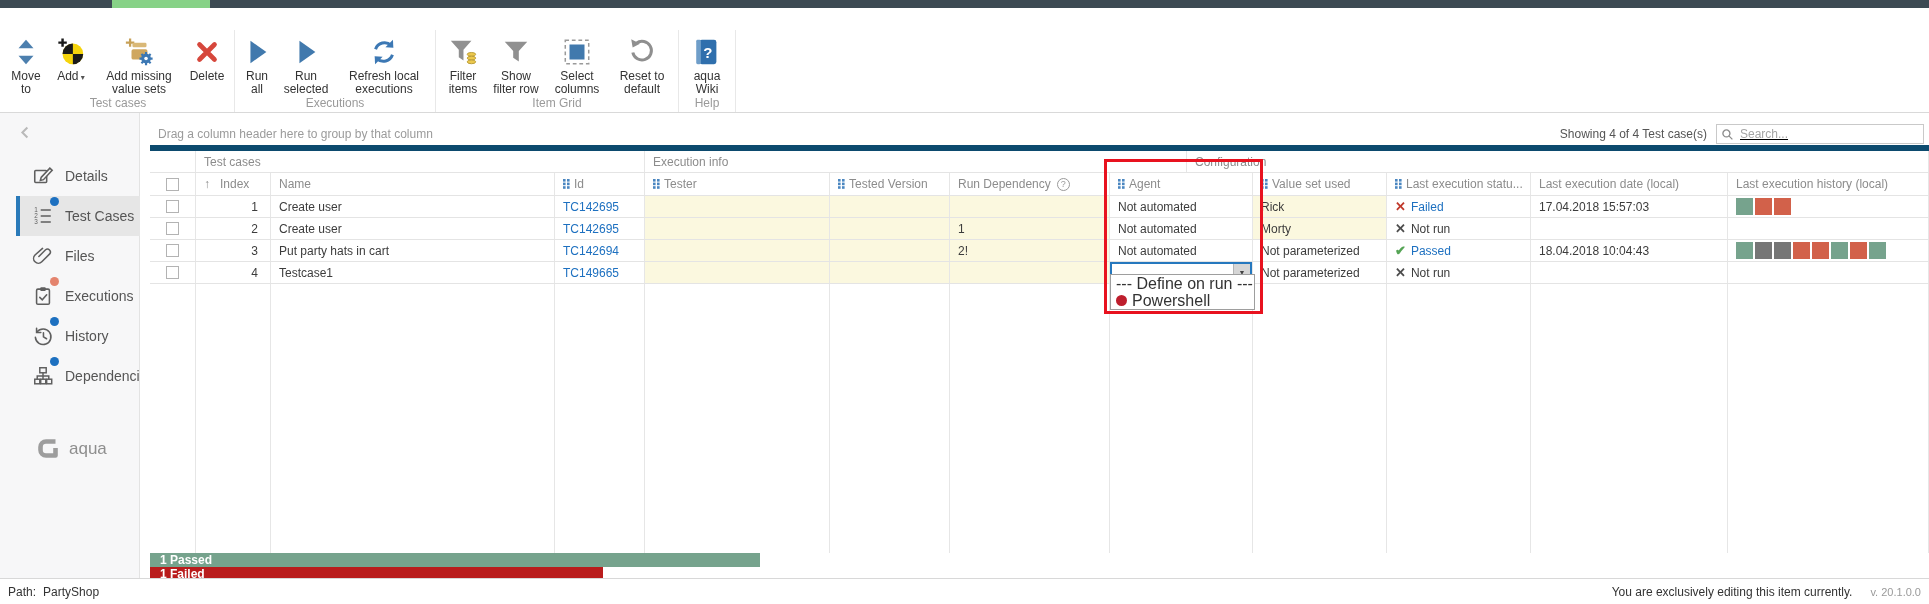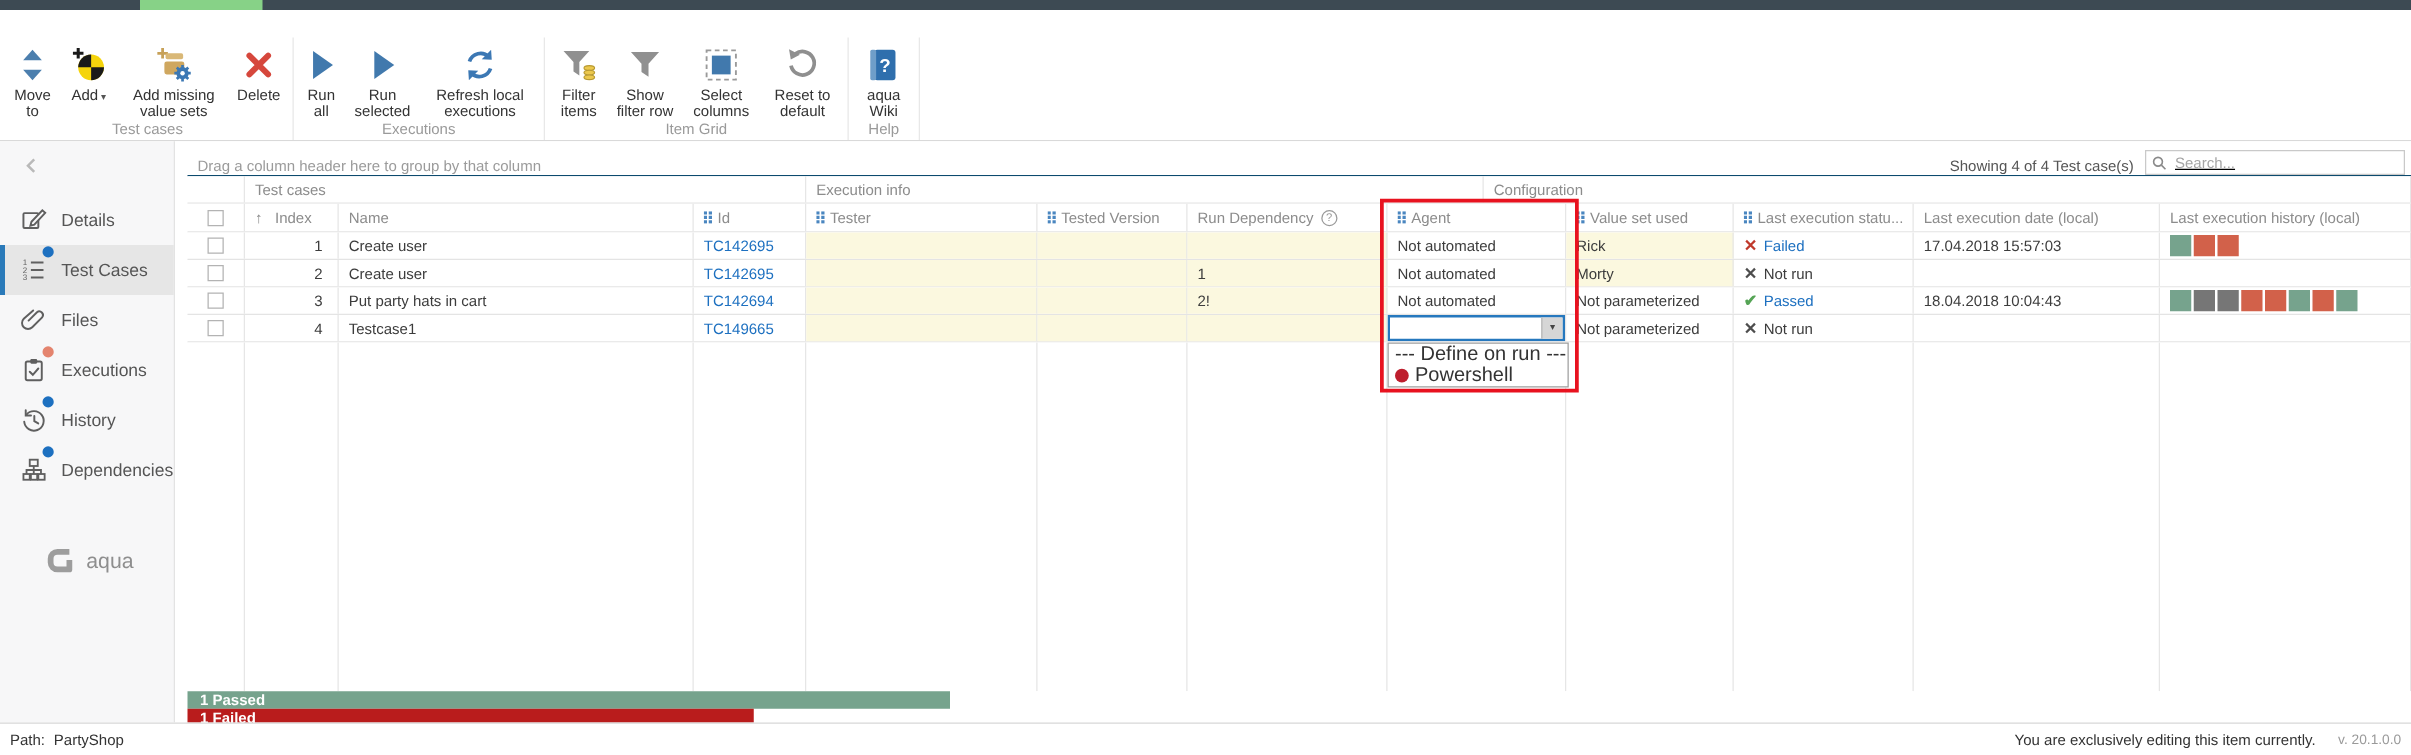--- a/index.html
+++ b/index.html
@@ -20,34 +20,34 @@
 .rbtn{display:flex;flex-direction:column;align-items:center;margin:0 1px;padding-top:1px;cursor:default;}
 .ricon{height:36px;display:flex;align-items:center;justify-content:center;}
 .ricon svg{width:30px;height:30px;}
 .rlabel{font-size:12px;color:#333;text-align:center;line-height:13px;}
 .dda{font-size:8px;color:#555;}
 .rgl{height:16px;font-size:12px;color:#9a9a9a;text-align:center;line-height:14px;}
 
 
 #sidebar{position:absolute;left:0;top:113px;width:140px;height:465px;background:#f7f7f8;border-right:1px solid #e3e3e3;}
 .collapse{position:absolute;left:18px;top:12px;}
-.side-item{position:absolute;left:0;width:100%;height:40px;display:flex;align-items:center;color:#555;font-size:14px;}
+.side-item{position:absolute;left:16px;width:100%;height:40px;display:flex;align-items:center;color:#555;font-size:14px;}
 .side-item svg{margin-left:16px;width:22px;height:22px;flex:none;}
 .side-item .lbl{margin-left:11px;white-space:nowrap;}
 .side-item.active{background:#e6e6e6;}
 .abar{position:absolute;left:0;top:0;width:4px;height:100%;background:#2a7ab9;}
 .ndot{position:absolute;left:34px;top:1px;width:9px;height:9px;border-radius:50%;}
 .ndot.blue{background:var(--accent);}
 .ndot.red{background:#e4846e;}
 .logo{position:absolute;left:36px;top:323px;display:flex;align-items:center;color:#8e8e8e;font-size:17px;}
 .logo svg{margin-right:7px;}
 
 
 #gridwrap{position:absolute;left:140px;top:113px;width:1789px;height:440px;background:#fff;padding-left:10px;}
-.groupbar{height:28px;display:flex;align-items:flex-end;border-bottom:1px solid #0c4a6e;}
+.groupbar{height:28px;display:flex;align-items:center;border-bottom:6px solid #0c4a6e;margin-top:10px;}
 .hint{color:#9b9b9b;font-size:12px;margin-left:8px;flex:none;}
 .spacer{flex:1;}
 .showing{color:#555;font-size:12px;margin-right:9px;}
 .search{width:208px;height:20px;border:1px solid #c9c9c9;background:#fff;display:flex;align-items:center;margin-right:5px;padding:0 4px;text-decoration:underline;}
 .search svg{flex:none;margin-right:4px;}
 .search input{border:none;outline:none;flex:1;font-size:12px;color:#333;min-width:0;background:transparent;}
 .search input::placeholder{color:#a5a5a5;}
 #grid-body{display:flex;flex-direction:column;height:412px;}
 .grow{display:flex;border-bottom:1px solid #e4e4e4;background:#fff;flex:none;}
 .bandrow{height:22px;}

